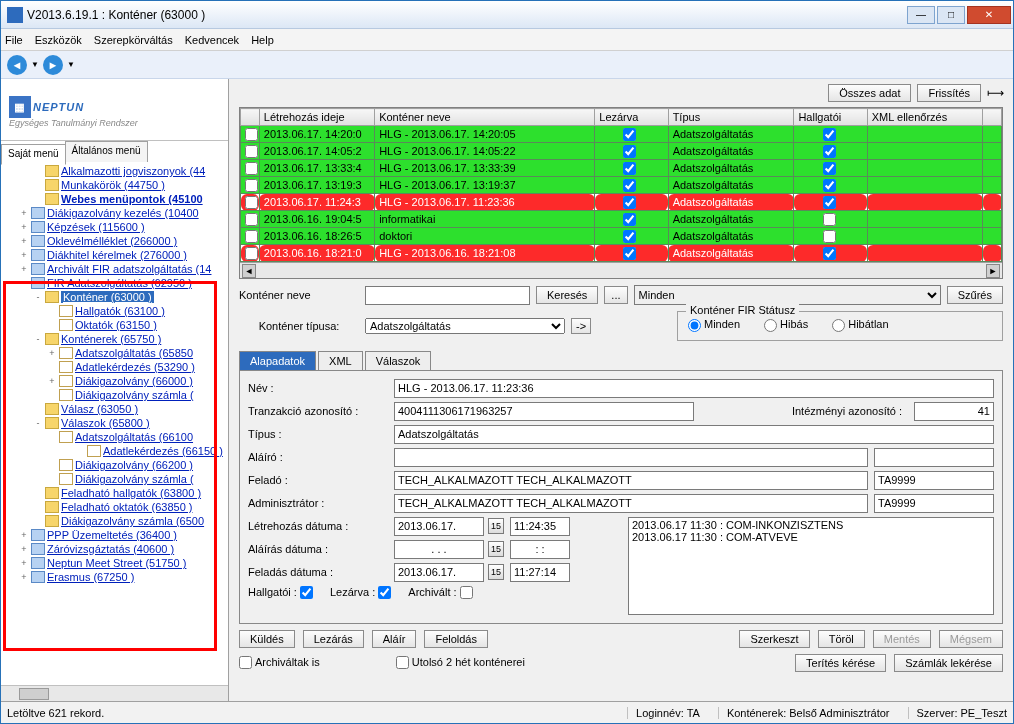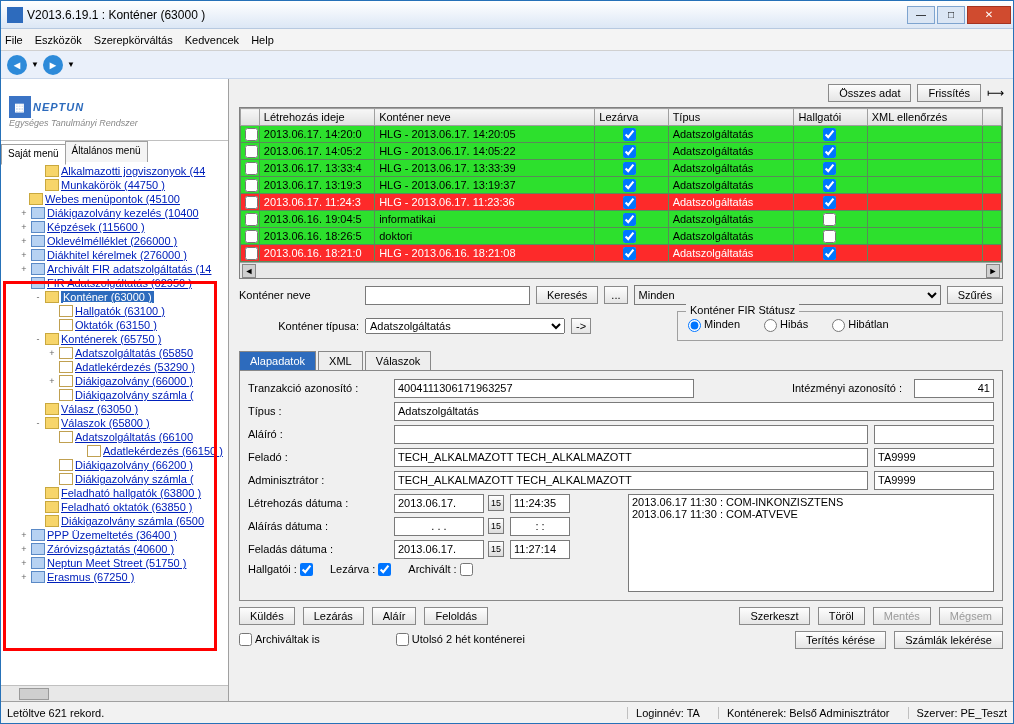--- a/index.html
+++ b/index.html
@@ -40,21 +40,21 @@
 .left .hscroll .thumb { position:absolute; left:18px; top:2px; height:12px; width:30px; background:#cfcfcf; border:1px solid #9a9a9a; }
 .right { flex:1; display:flex; flex-direction:column; overflow:hidden; }
 .rtoolbar { height:28px; display:flex; align-items:center; justify-content:flex-end; padding:4px 10px; gap:6px; }
 .btn { background: linear-gradient(#fdfdfd,#e5e5e5); border:1px solid #8a8a8a; padding:2px 10px; font-size:11px; cursor:default; }
 .btn.disabled { color:#9a9a9a; }
 .grid { margin:0 10px; border:1px solid #808080; background:#fff; }
 .grid table { width:100%; border-collapse:collapse; table-layout:fixed; }
 .grid th { background: linear-gradient(#f7f7f7,#e1e1e1); border:1px solid #a0a0a0; padding:2px 4px; font-weight:normal; text-align:left; font-size:11px; }
 .grid td { border:1px solid #5a8a5a; padding:1px 4px; font-size:11px; height:17px; overflow:hidden; white-space:nowrap; }
 .grid tr.green td { background:#2de02d; }
-.grid tr.red td { background:#fd2a2a; color:#fff; }
+.grid tr.red td { background:#fd2a2a; color:#fff;border-radius:6px; }
 .grid td.chkcell { text-align:center; background:inherit; }
 .grid .gscroll { height:16px; background:#e8e8e8; border-top:1px solid #a0a0a0; display:flex; justify-content:space-between; align-items:center; padding:0 2px; }
 .grid .gscroll span { width:14px; height:14px; background:#d0d0d0; border:1px solid #888; text-align:center; line-height:12px; font-size:9px; }
 .searchrow { display:flex; align-items:center; gap:6px; padding:6px 10px 2px 10px; }
 .searchrow label { width:120px; }
 .searchrow input[type=text] { flex:0 0 165px; border:1px solid #7a7a7a; height:19px; padding:1px 3px; }
 .searchrow select { border:1px solid #7a7a7a; height:20px; }
 .row2 { display:flex; align-items:center; gap:8px; padding:4px 10px; }
 .groupbox { border:1px solid #a0a0a0; padding:6px 10px 8px 10px; position:relative; }
 .groupbox .gtitle { position:absolute; top:-8px; left:8px; background:#f0f0f0; padding:0 4px; font-size:11px; }
@@ -118,21 +118,21 @@
       <div class="node" style="padding-left: 32px;">
             <span class="exp"></span>
             <span class="nicon folder"></span>
             <a>Alkalmazotti jogviszonyok (44</a>
           </div>
           <div class="node" style="padding-left: 32px;">
             <span class="exp"></span>
             <span class="nicon folder"></span>
             <a>Munkakörök (44750  )</a>
           </div>
-          <div class="node" style="padding-left: 16px;">
+          <div class="node" style="padding-left: 32px; font-weight: bold;">
             <span class="exp"></span>
             <span class="nicon folder"></span>
             <a>Webes menüpontok (45100</a>
           </div>
           <div class="node" style="padding-left: 18px;">
             <span class="exp">+</span>
             <span class="nicon blue"></span>
             <a>Diákigazolvány kezelés (10400</a>
           </div>
           <div class="node" style="padding-left: 18px;">
@@ -385,41 +385,45 @@
         <label>Konténer neve</label>
         <input type="text" style="">
         <button class="btn">Keresés</button>
         <button class="btn" style="padding:2px 6px;">...</button>
         <select style="flex:1;"><option>Minden</option></select>
         <button class="btn">Szűrés</button>
       </div>
 
       <div class="row2">
         <div style="flex:0 0 430px; display:flex; align-items:center; gap:6px;">
-          <label style="width:120px; text-align:right;">Konténer típusa:</label>
+          <label style="width:120px; text-align:center;">Konténer típusa:</label>
           <select style="width:200px;"><option>Adatszolgáltatás</option></select>
           <button class="btn" style="padding:1px 4px;">-&gt;</button>
         </div>
         <div class="groupbox" style="flex:1;">
           <div class="gtitle">Konténer FIR Státusz</div>
           <div class="radiogrp">
             <label><input type="radio" name="st" checked="" style=""><span>Minden</span></label>
             <label><input type="radio" name="st" style=""><span>Hibás</span></label>
             <label><input type="radio" name="st" style=""><span>Hibátlan</span></label>
           </div>
         </div>
       </div>
 
       <div class="tabstrip">
         <div class="tab active">Alapadatok</div>
         <div class="tab">XML</div>
         <div class="tab">Válaszok</div>
       </div>
 
       <div class="formpanel">
+        <div class="frow">
+            <label>Név :</label>
+          <input class="tinput" style="flex: 1 1 0%;" value="HLG - 2013.06.17. 11:23:36">
+          </div>
         <div class="frow">
             <label>Tranzakció azonosító :</label>
           <input class="tinput" style="width: 300px;" value="4004111306171963257">
           <label style="flex:1; text-align:right; padding-right:6px;">Intézményi azonosító :</label>
           <input class="tinput" style="width: 80px; text-align: right;" value="41">
           </div>
         <div class="frow">
             <label>Típus :</label>
           <input class="tinput" style="flex: 1 1 0%;" value="Adatszolgáltatás">
           </div>

